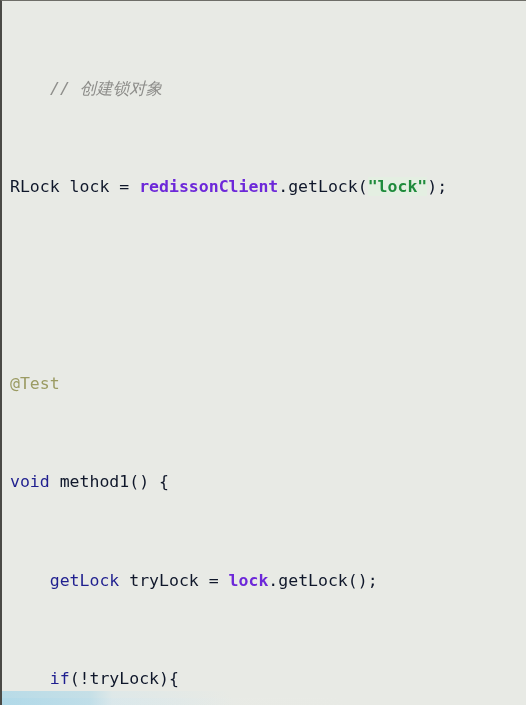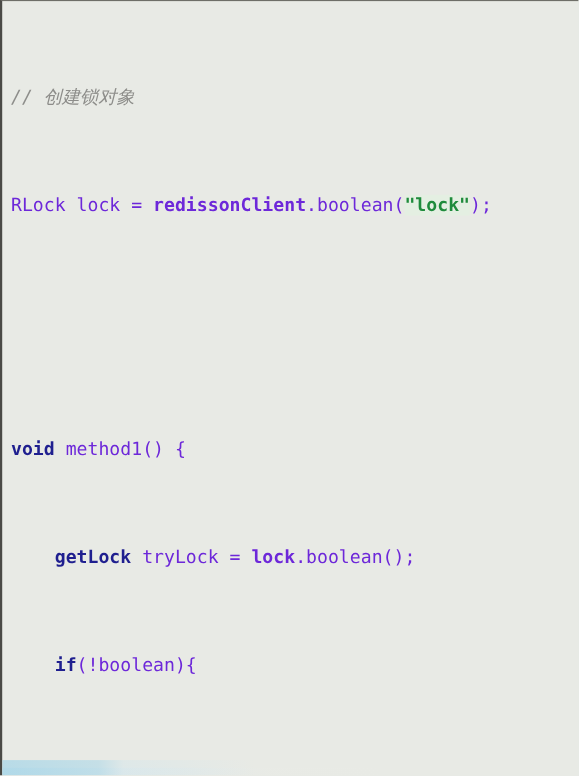--- a/index.html
+++ b/index.html
@@ -60,46 +60,47 @@
     line-height: 24.6px;
     letter-spacing: 0px;
     white-space: pre;
     color: #3c3c3c;
     z-index: 2;
   }
 
   .ln { display: block; height: 24.6px; }
 
   
-  .cmt   { color: #8d8d8a; font-style: italic; }
-  .kw    { color: #1f1f8f; font-weight: bold; }
+  .cmt   { color: #8d8d8a; font-style: italic; margin-left: 40px; }
+  .kw    { color: #1f1f8f; font-weight: normal; }
   .anno  { color: #9b9b63; }
   .var   { color: #6d28d9; font-weight: bold; }
   .str   { color: #1f8b3c; font-weight: bold; background: #e4efe2; }
-  .plain { color: #6d28d9; }
+  .plain { color: #0f172a; }
 </style>
 </head>
 <body>
 
 <div id="editor">
 
   <div class="code">
 
     <span class="ln"><span class="cmt">// 创建锁对象</span></span>
 
-    <span class="ln"><span class="plain">RLock</span><span class="plain"> </span><span class="plain">lock</span><span class="plain"> </span><span class="plain">=</span><span class="plain"> </span><span class="var">redissonClient</span><span class="plain">.boolean(</span><span class="str">"lock"</span><span class="plain">);</span></span>
+    <span class="ln"><span class="plain">RLock</span><span class="plain"> </span><span class="plain">lock</span><span class="plain"> </span><span class="plain">=</span><span class="plain"> </span><span class="var">redissonClient</span><span class="plain">.getLock(</span><span class="str">"lock"</span><span class="plain">);</span></span>
 
     <span class="ln"> </span>
 
+    <span class="ln"><span class="anno">@Test</span></span>
 
     <span class="ln"><span class="kw">void</span><span class="plain"> method1() {</span></span>
 
-    <span class="ln"><span class="plain">    </span><span class="kw">getLock</span><span class="plain"> tryLock = </span><span class="var">lock</span><span class="plain">.boolean();</span></span>
+    <span class="ln"><span class="plain">    </span><span class="kw">getLock</span><span class="plain"> tryLock = </span><span class="var">lock</span><span class="plain">.getLock();</span></span>
 
-    <span class="ln"><span class="plain">    </span><span class="kw">if</span><span class="plain">(!boolean){</span></span>
+    <span class="ln"><span class="plain">    </span><span class="kw">if</span><span class="plain">(!tryLock){</span></span>
 
     
 
     
 
     
 
     
 
     

